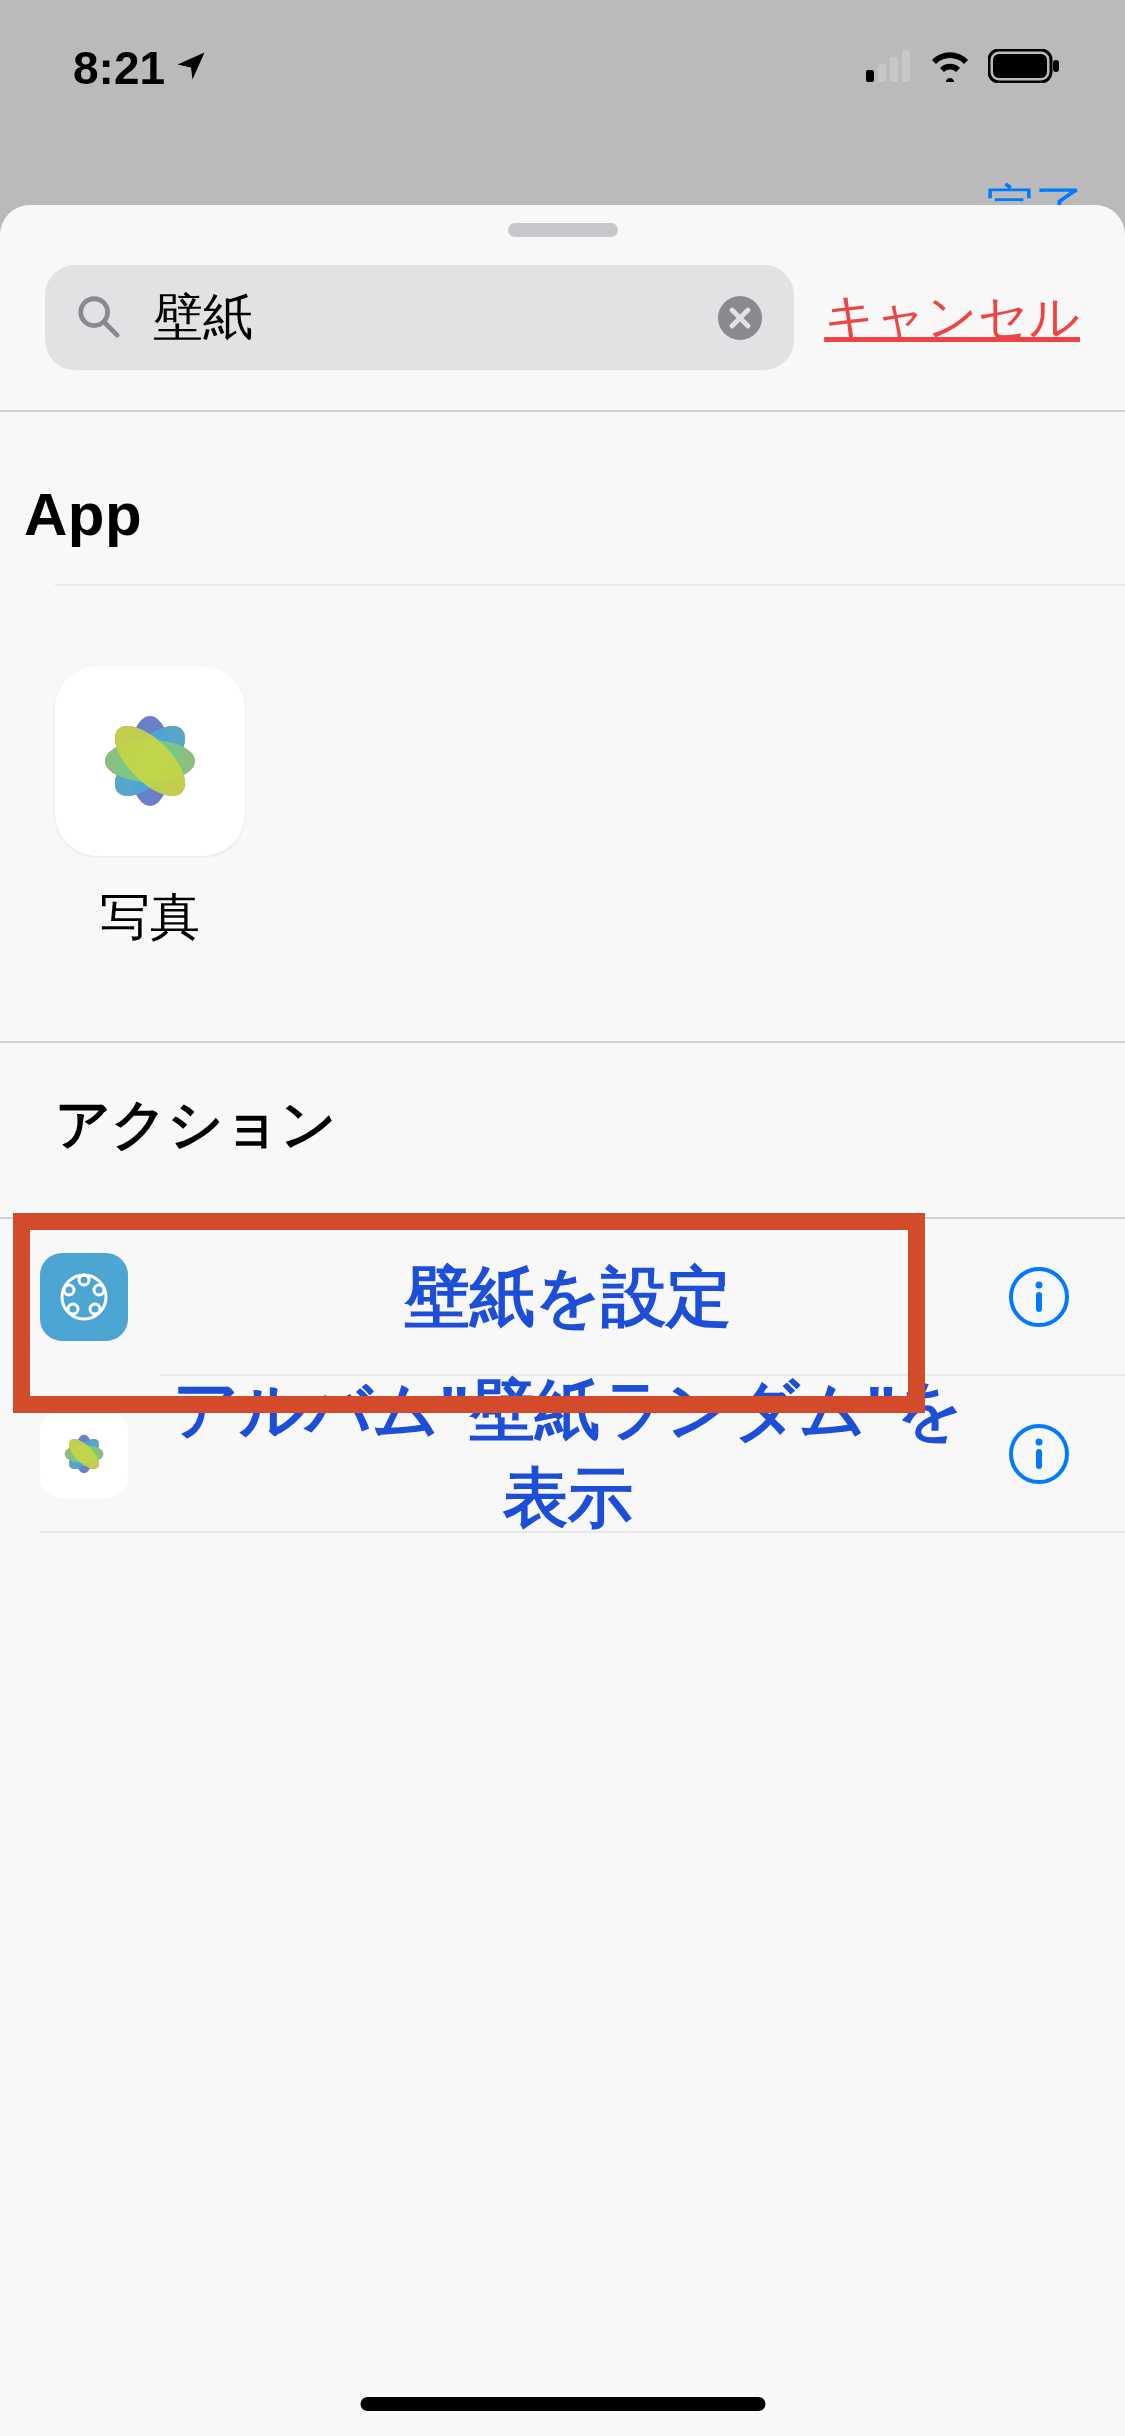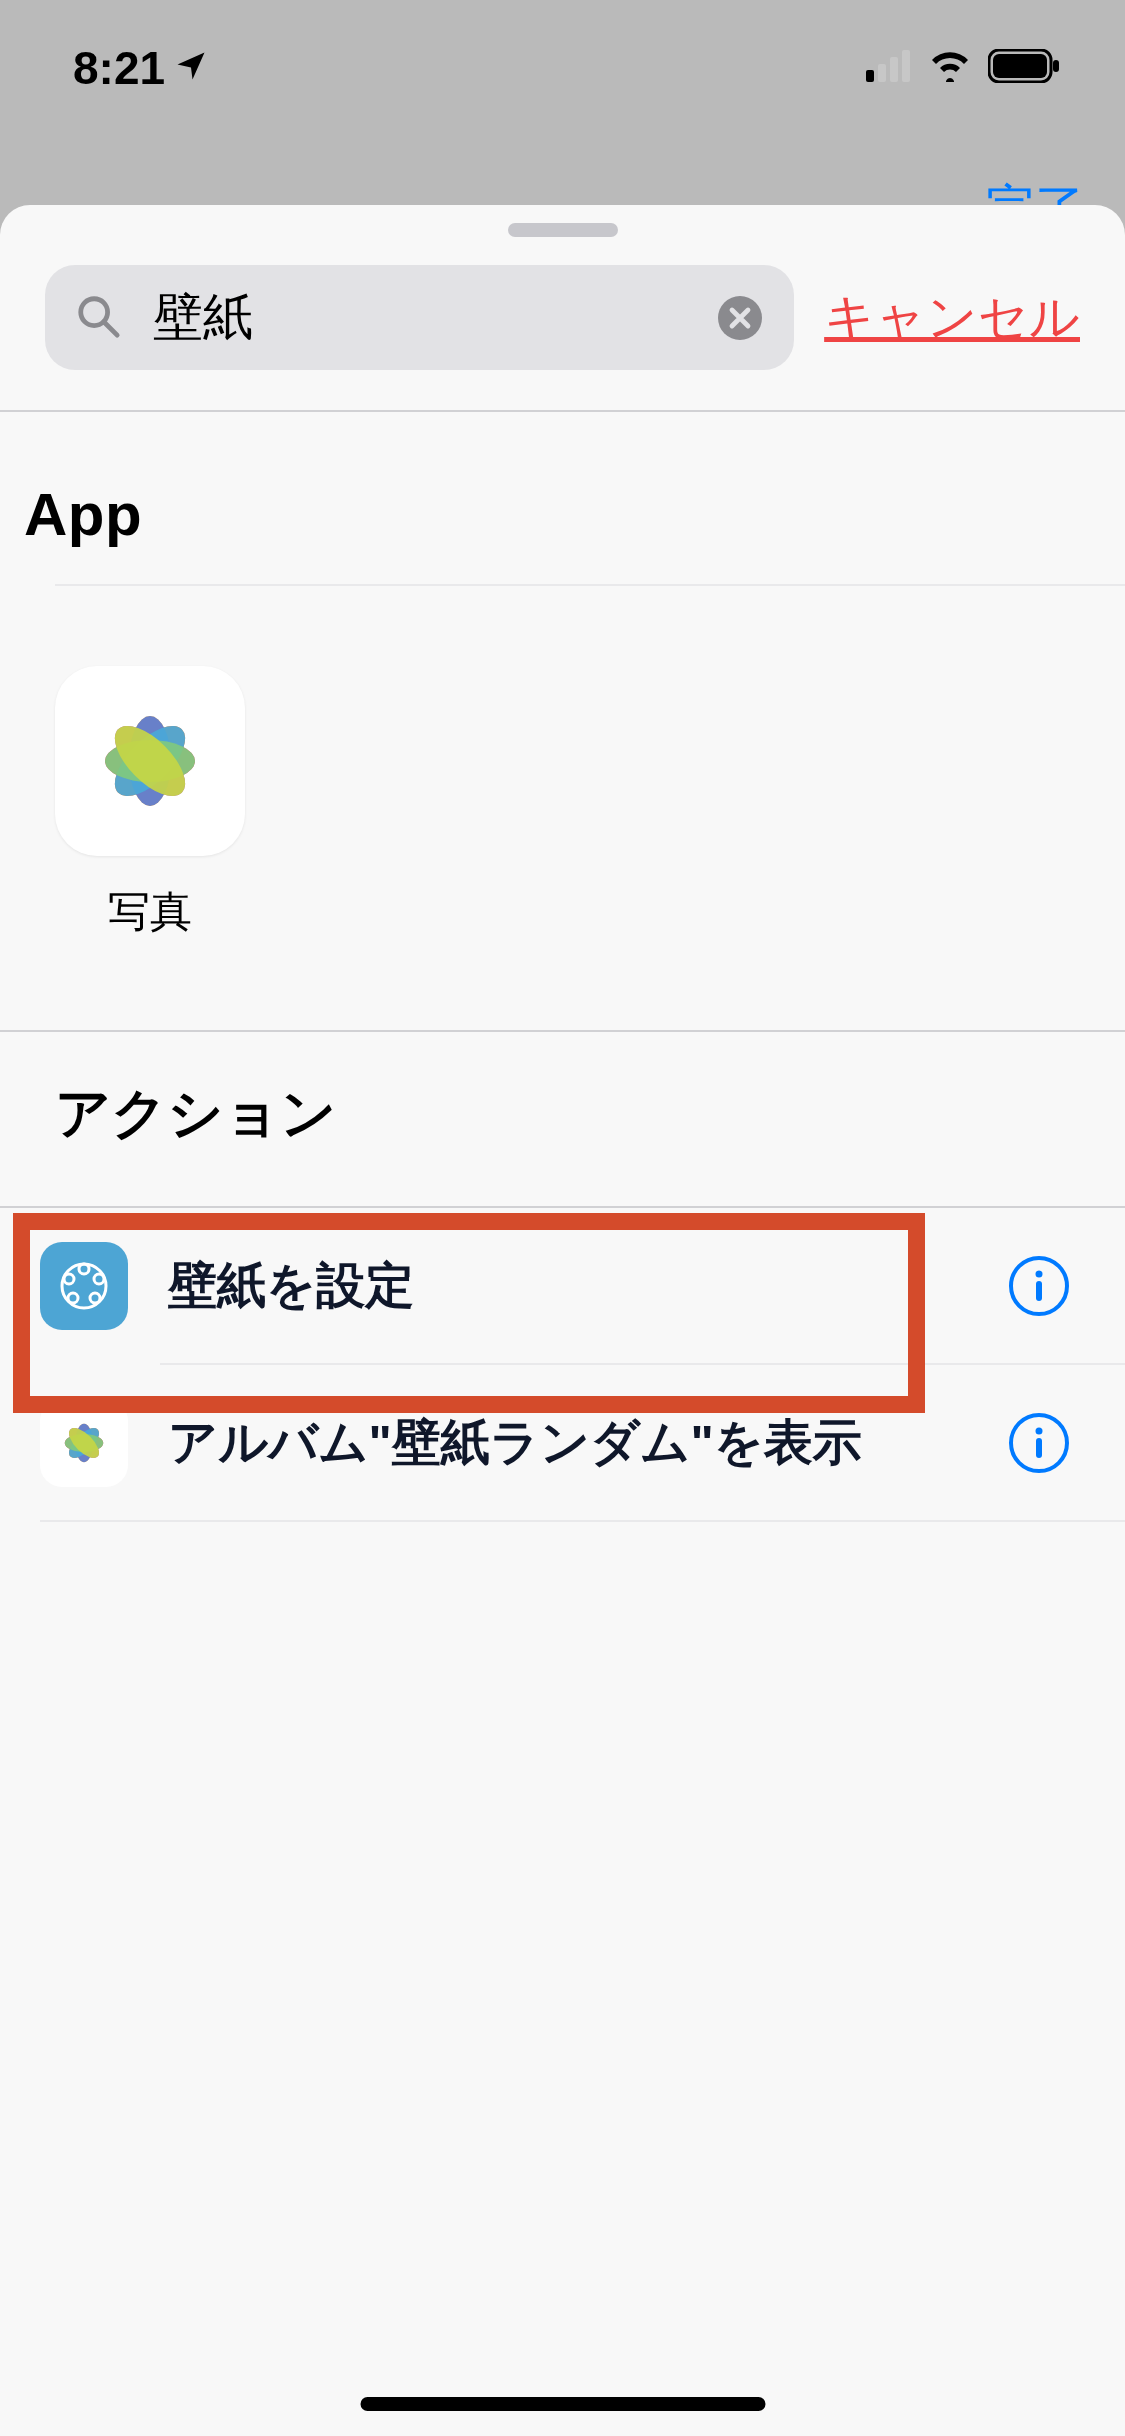--- a/index.html
+++ b/index.html
@@ -144,21 +144,21 @@
       height: 190px;
       border-radius: 42px;
       background: #ffffff;
       display: flex;
       align-items: center;
       justify-content: center;
       box-shadow: 0 1px 3px rgba(0,0,0,0.08);
     }
     .app-icon-photos svg { width: 150px; height: 150px; }
     .app-label {
-      font-size: 42px;
+      font-size: 50px;
       color: #000;
     }
 
     .section-actions-title {
       font-size: 55px;
       font-weight: 700;
       padding: 45px 55px 55px;
     }
 
     .action-row {
@@ -181,23 +181,24 @@
     .action-icon-wallpaper {
       background: #4da5d4;
     }
     .action-icon-wallpaper svg { width: 56px; height: 56px; fill: #fff; stroke: #fff; }
     .action-icon-photos-small {
       background: #fff;
     }
     .action-icon-photos-small svg { width: 74px; height: 74px; }
     .action-label {
       flex: 1;
-      font-size: 49px;
+      font-size: 65px;
       font-weight: 600;
-      color: #0f172a;
+      color: #1d4ed8;
+      text-align: center;
     }
     .info-btn {
       width: 62px;
       height: 62px;
       display: flex;
       align-items: center;
       justify-content: center;
       flex-shrink: 0;
     }
     .info-btn svg { width: 62px; height: 62px; }

